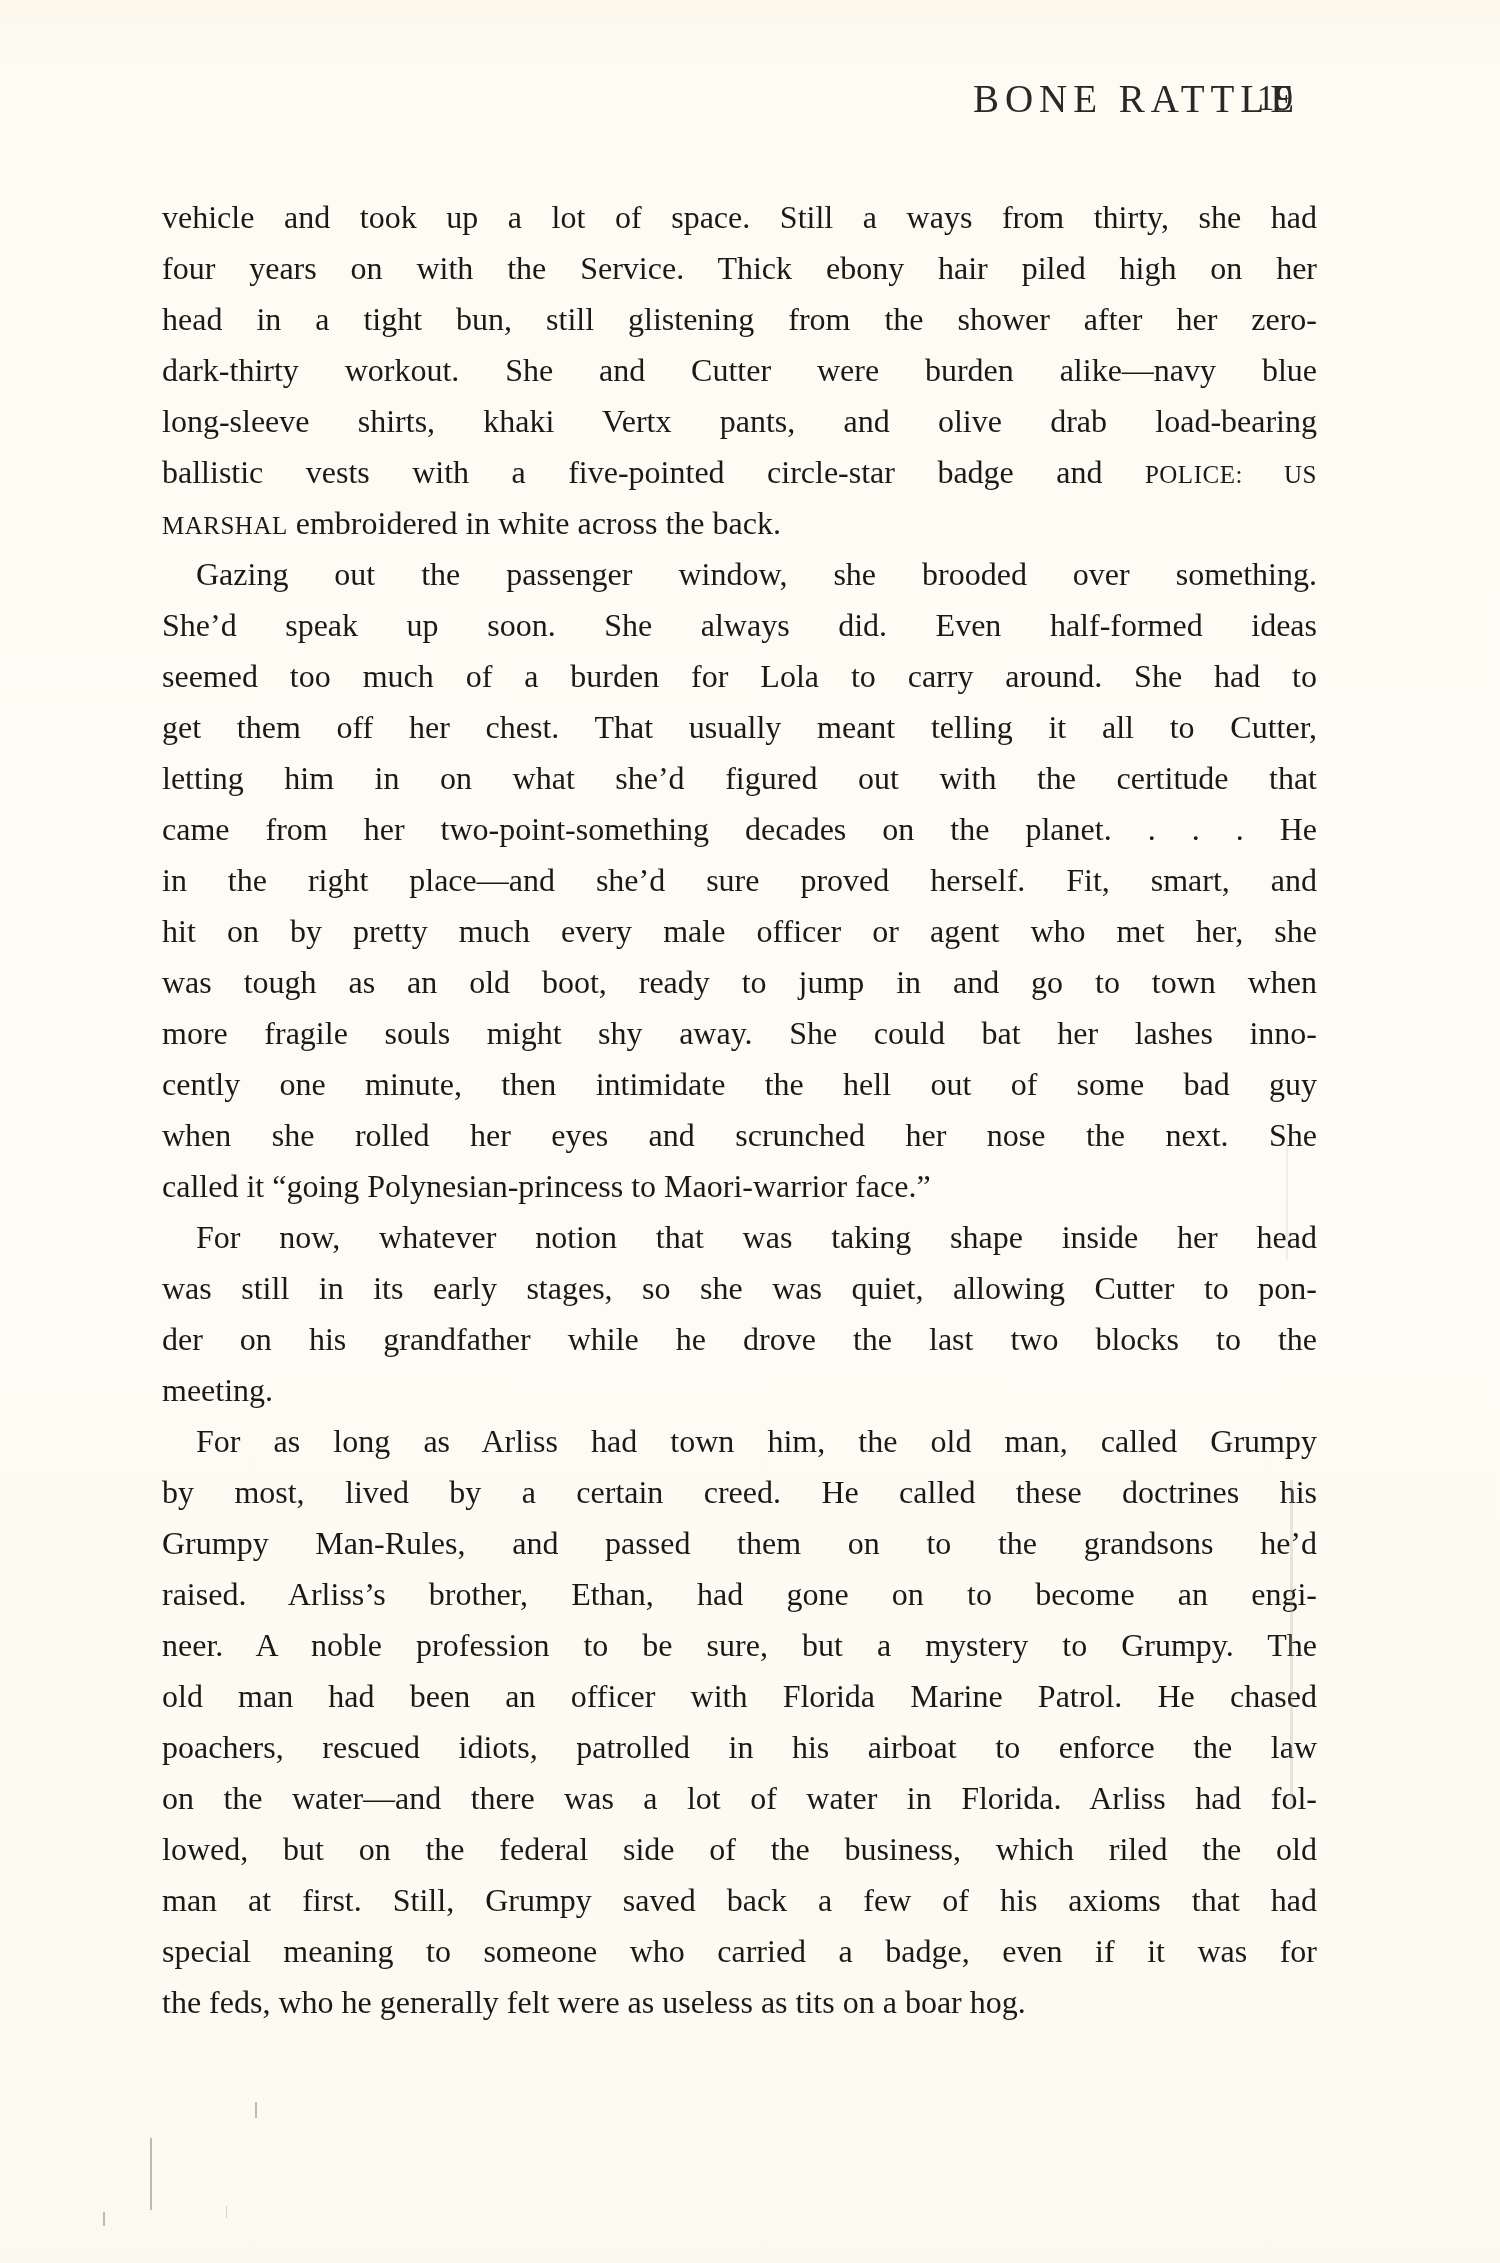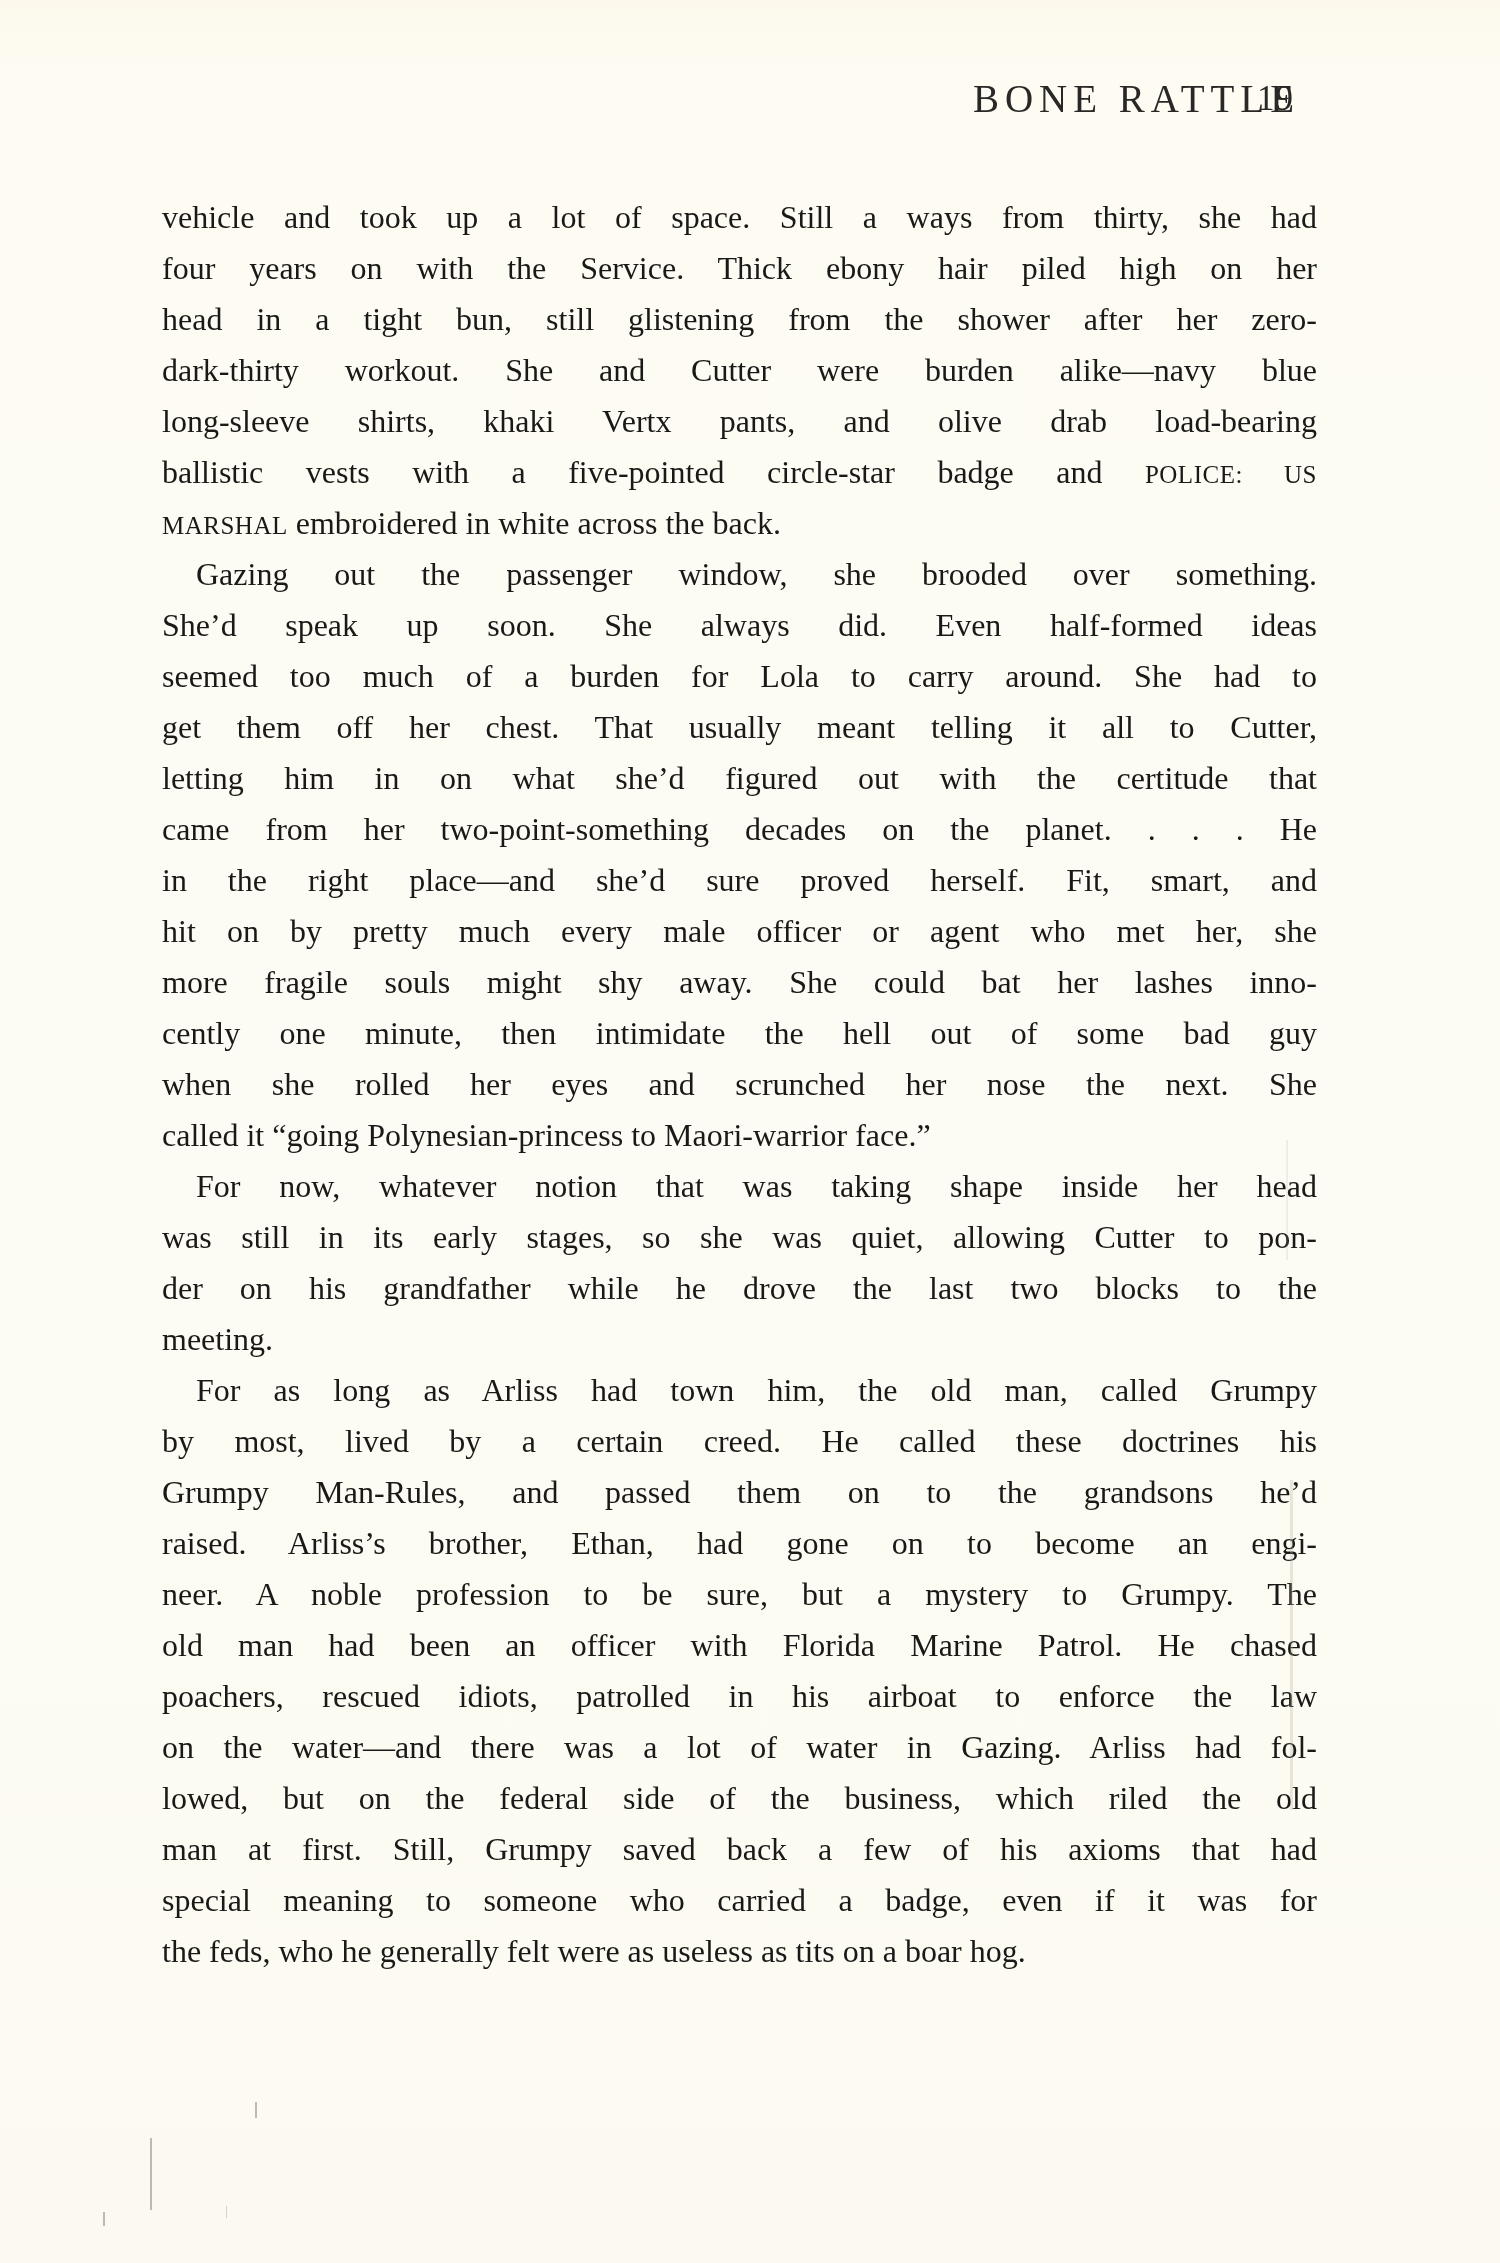--- a/index.html
+++ b/index.html
@@ -79,36 +79,37 @@
       <div class="line j"><span>ballistic vests with a five-pointed circle-star badge and </span><span class="sc">POLICE: US</span></div>
       <div class="line"><span class="sc">MARSHAL</span><span> embroidered in white across the back.</span></div>
       <div class="line j ind"><span>Gazing out the passenger window, she brooded over something.</span></div>
       <div class="line j"><span>She’d speak up soon. She always did. Even half-formed ideas</span></div>
       <div class="line j"><span>seemed too much of a burden for Lola to carry around. She had to</span></div>
       <div class="line j"><span>get them off her chest. That usually meant telling it all to Cutter,</span></div>
       <div class="line j"><span>letting him in on what she’d figured out with the certitude that</span></div>
       <div class="line j"><span>came from her two-point-something decades on the planet. . . . He</span></div>
       <div class="line j"><span>in the right place—and she’d sure proved herself. Fit, smart, and</span></div>
       <div class="line j"><span>hit on by pretty much every male officer or agent who met her, she</span></div>
+      <div class="line j"><span>was tough as an old boot, ready to jump in and go to town when</span></div>
       <div class="line j"><span>more fragile souls might shy away. She could bat her lashes inno-</span></div>
       <div class="line j"><span>cently one minute, then intimidate the hell out of some bad guy</span></div>
       <div class="line j"><span>when she rolled her eyes and scrunched her nose the next. She</span></div>
       <div class="line"><span>called it “going Polynesian-princess to Maori-warrior face.”</span></div>
       <div class="line j ind"><span>For now, whatever notion that was taking shape inside her head</span></div>
       <div class="line j"><span>was still in its early stages, so she was quiet, allowing Cutter to pon-</span></div>
       <div class="line j"><span>der on his grandfather while he drove the last two blocks to the</span></div>
       <div class="line"><span>meeting.</span></div>
       <div class="line j ind"><span>For as long as Arliss had town him, the old man, called Grumpy</span></div>
       <div class="line j"><span>by most, lived by a certain creed. He called these doctrines his</span></div>
       <div class="line j"><span>Grumpy Man-Rules, and passed them on to the grandsons he’d</span></div>
       <div class="line j"><span>raised. Arliss’s brother, Ethan, had gone on to become an engi-</span></div>
       <div class="line j"><span>neer. A noble profession to be sure, but a mystery to Grumpy. The</span></div>
       <div class="line j"><span>old man had been an officer with Florida Marine Patrol. He chased</span></div>
       <div class="line j"><span>poachers, rescued idiots, patrolled in his airboat to enforce the law</span></div>
-      <div class="line j"><span>on the water—and there was a lot of water in Gazing. Arliss had fol-</span></div>
+      <div class="line j"><span>on the water—and there was a lot of water in Florida. Arliss had fol-</span></div>
       <div class="line j"><span>lowed, but on the federal side of the business, which riled the old</span></div>
       <div class="line j"><span>man at first. Still, Grumpy saved back a few of his axioms that had</span></div>
       <div class="line j"><span>special meaning to someone who carried a badge, even if it was for</span></div>
       <div class="line"><span>the feds, who he generally felt were as useless as tits on a boar hog.</span></div>
     </div>
 
   <div class="artifact" style="left:150px; top:2138px; width:2px; height:72px;"></div>
   <div class="artifact" style="left:103px; top:2212px; width:2px; height:14px;"></div>
   <div class="artifact" style="left:255px; top:2102px; width:2px; height:16px;"></div>
   <div class="artifact" style="left:226px; top:2206px; width:1px; height:12px; opacity:0.6;"></div>

